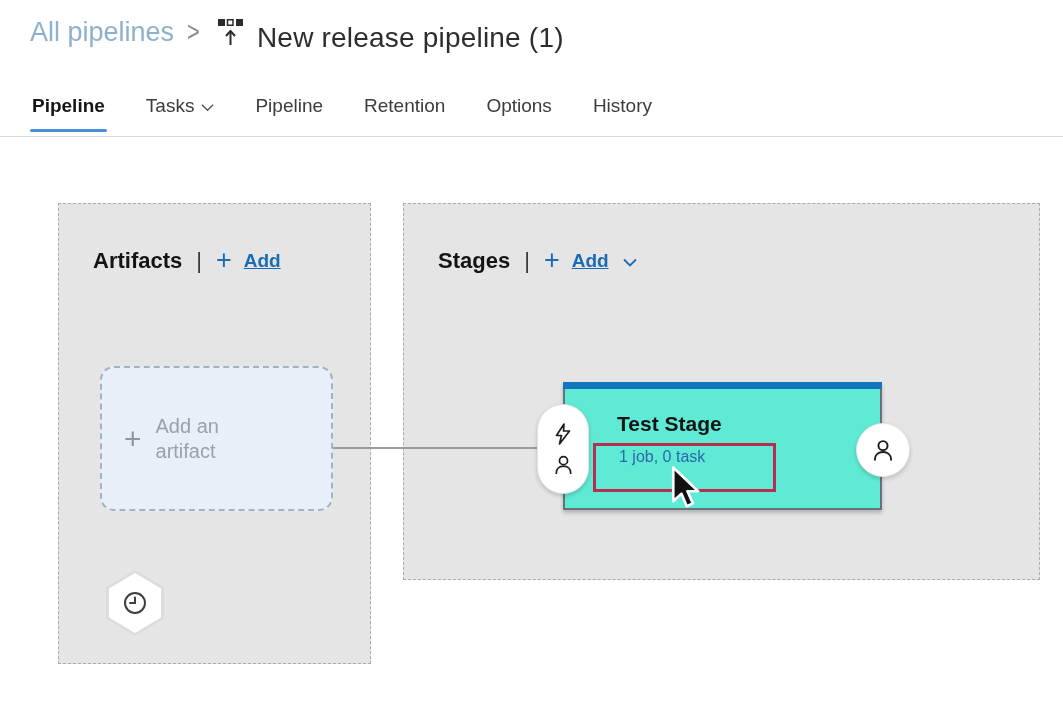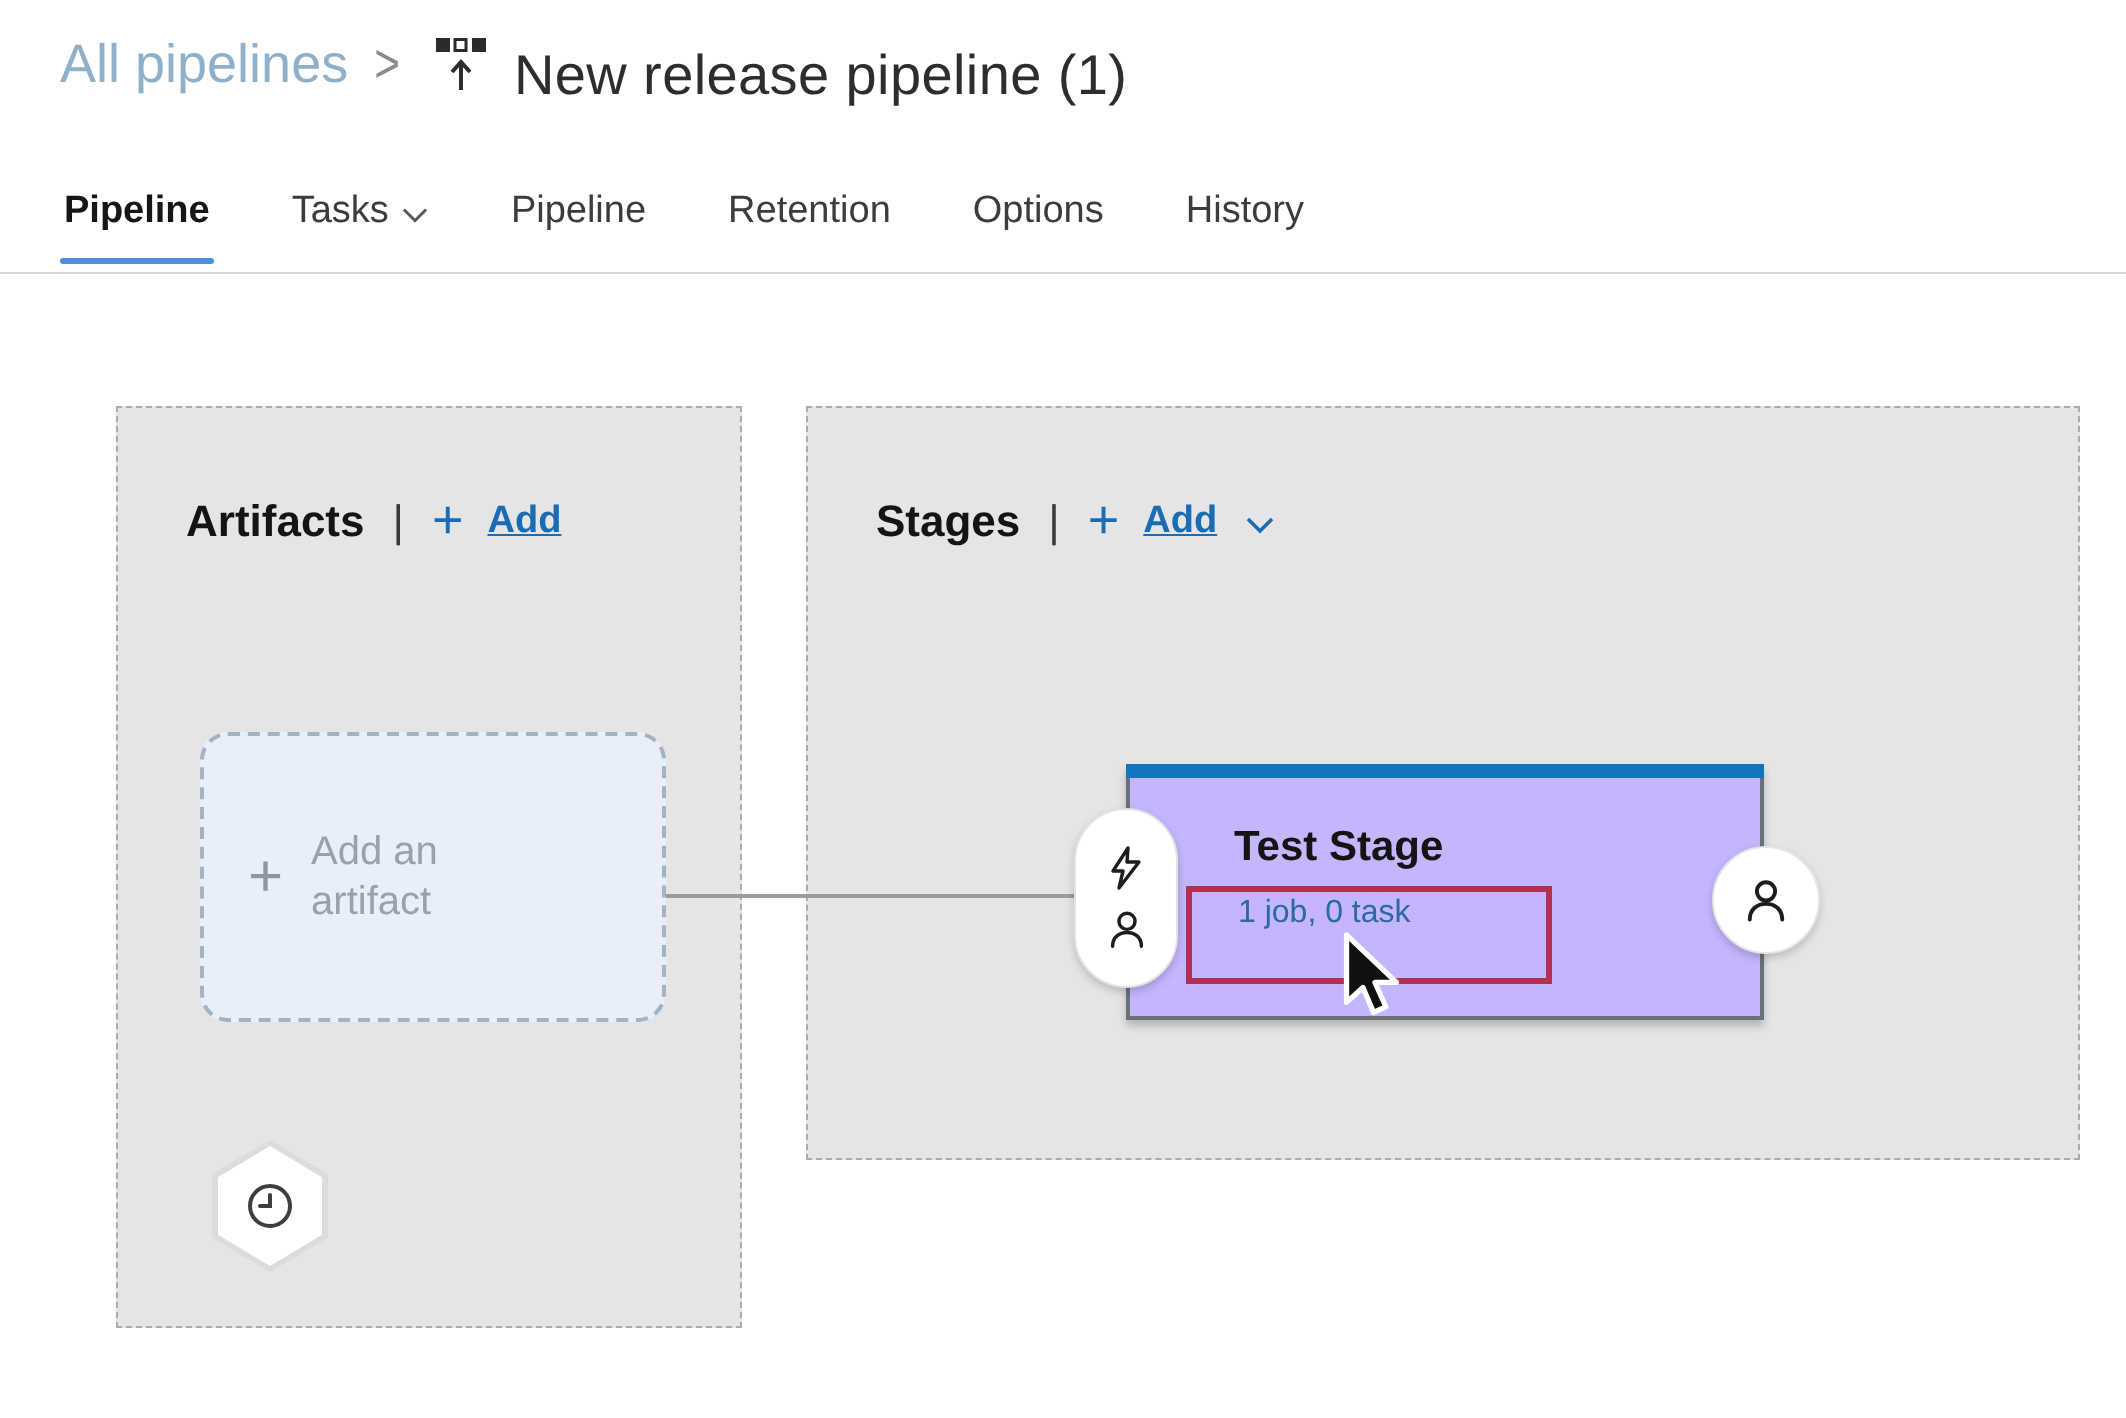--- a/index.html
+++ b/index.html
@@ -81,21 +81,21 @@
     display: flex; align-items: center; justify-content: center;
   }
   .sched-text { font-size: 20px; color: #868686; line-height: 25px; }
 
   
   .connector { left: 333px; top: 447px; width: 206px; height: 2px; background: #9c9c9c; z-index: 1; }
 
   
   .stage-card {
     left: 563px; top: 382px; width: 319px; height: 128px;
-    background: #c4b5fd;
+    background: #5eead4;
     border: 2px solid #68707a; border-top: none;
     box-shadow: 0 3px 4px rgba(0,0,0,0.22);
     z-index: 2; cursor: pointer;
   }
   .stage-topbar { position: absolute; left: -2px; top: 0; width: 319px; height: 7px; background: #1375bd; }
   .stage-name { position: absolute; left: 52px; top: 30px; font-size: 21px; font-weight: 700; color: #141414; }
   .stage-summary { position: absolute; left: 54px; top: 66px; font-size: 16px; color: #2b69a9; cursor: pointer; }
 
   .pill {
     left: 537px; top: 404px; width: 52px; height: 90px;

